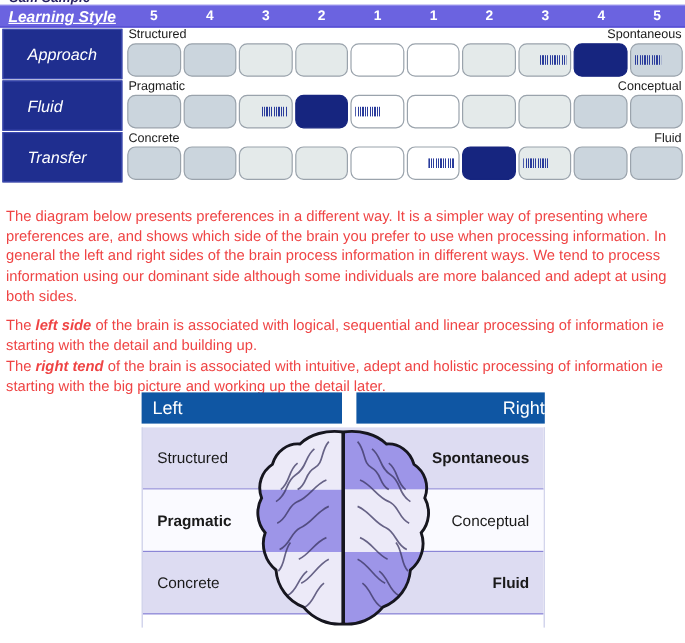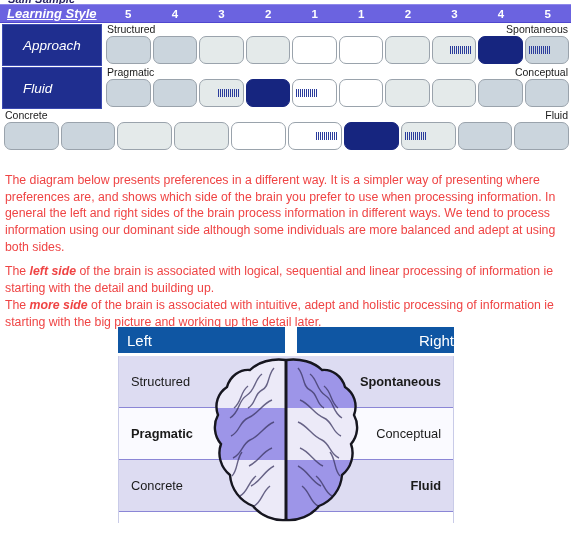--- a/index.html
+++ b/index.html
@@ -294,20 +294,21 @@
           <div class="ls-cell g0"></div>
           <div class="ls-cell g1"></div>
           <div class="ls-cell g1"></div>
           <div class="ls-cell g2"></div>
           <div class="ls-cell g2"></div>
         </div>
     </div>
   </div>
 
   <div class="ls-row">
+    <div class="ls-label">Transfer</div>
     <div class="ls-cells-wrap">
       <div class="ls-poles">
         <span class="pole-left">Concrete</span>
         <span class="pole-right">Fluid</span>
       </div>
       <div class="ls-cells">
           <div class="ls-cell g2"></div>
           <div class="ls-cell g2"></div>
           <div class="ls-cell g1"></div>
           <div class="ls-cell g1"></div>
@@ -323,21 +324,21 @@
           <div class="ls-cell g2"></div>
         </div>
     </div>
   </div>
 </div>
 
 <p class="para" id="para1">The diagram below presents preferences in a different way. It is a simpler way of presenting where preferences are, and shows which side of the brain you prefer to use when processing information. In general the left and right sides of the brain process information in different ways. We tend to process information using our dominant side although some individuals are more balanced and adept at using both sides.</p>
 
 <p class="para" id="para2"><span>The </span><b>left side</b><span> of the brain is associated with logical, sequential and linear processing of information ie starting with the detail and building up.</span></p>
 
-<p class="para" id="para3"><span>The </span><b>more side</b><span> of the brain is associated with intuitive, adept and holistic processing of information ie starting with the big picture and working up the detail later.</span></p>
+<p class="para" id="para3"><span>The </span><b>right tend</b><span> of the brain is associated with intuitive, adept and holistic processing of information ie starting with the big picture and working up the detail later.</span></p>
 
 <div id="brain-block">
 
   <div id="brain-head">
     <div class="bh left">Left</div>
     <div class="bh right">Right</div>
   </div>
 
   <div id="brain-body">
 

